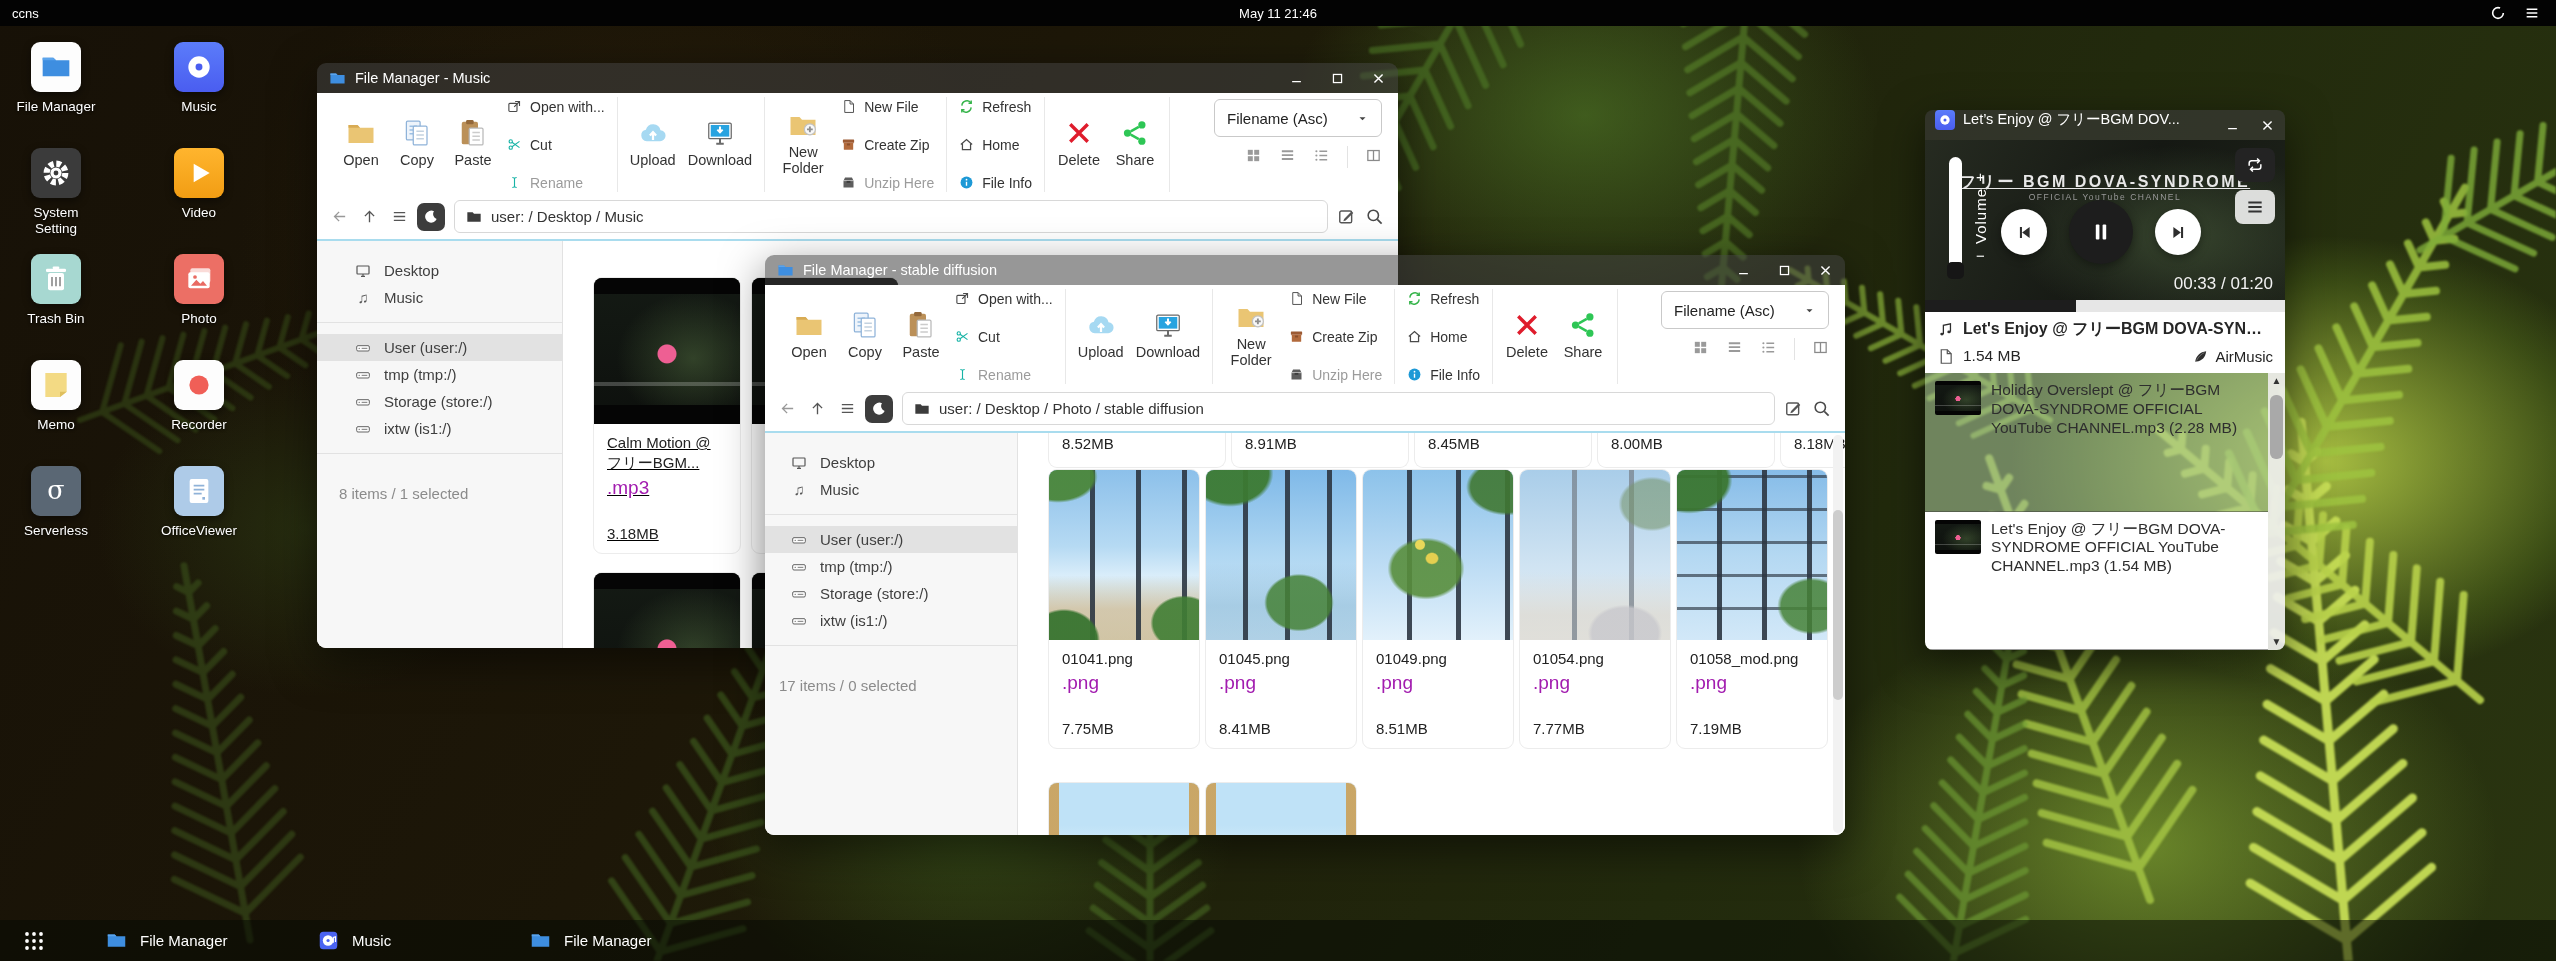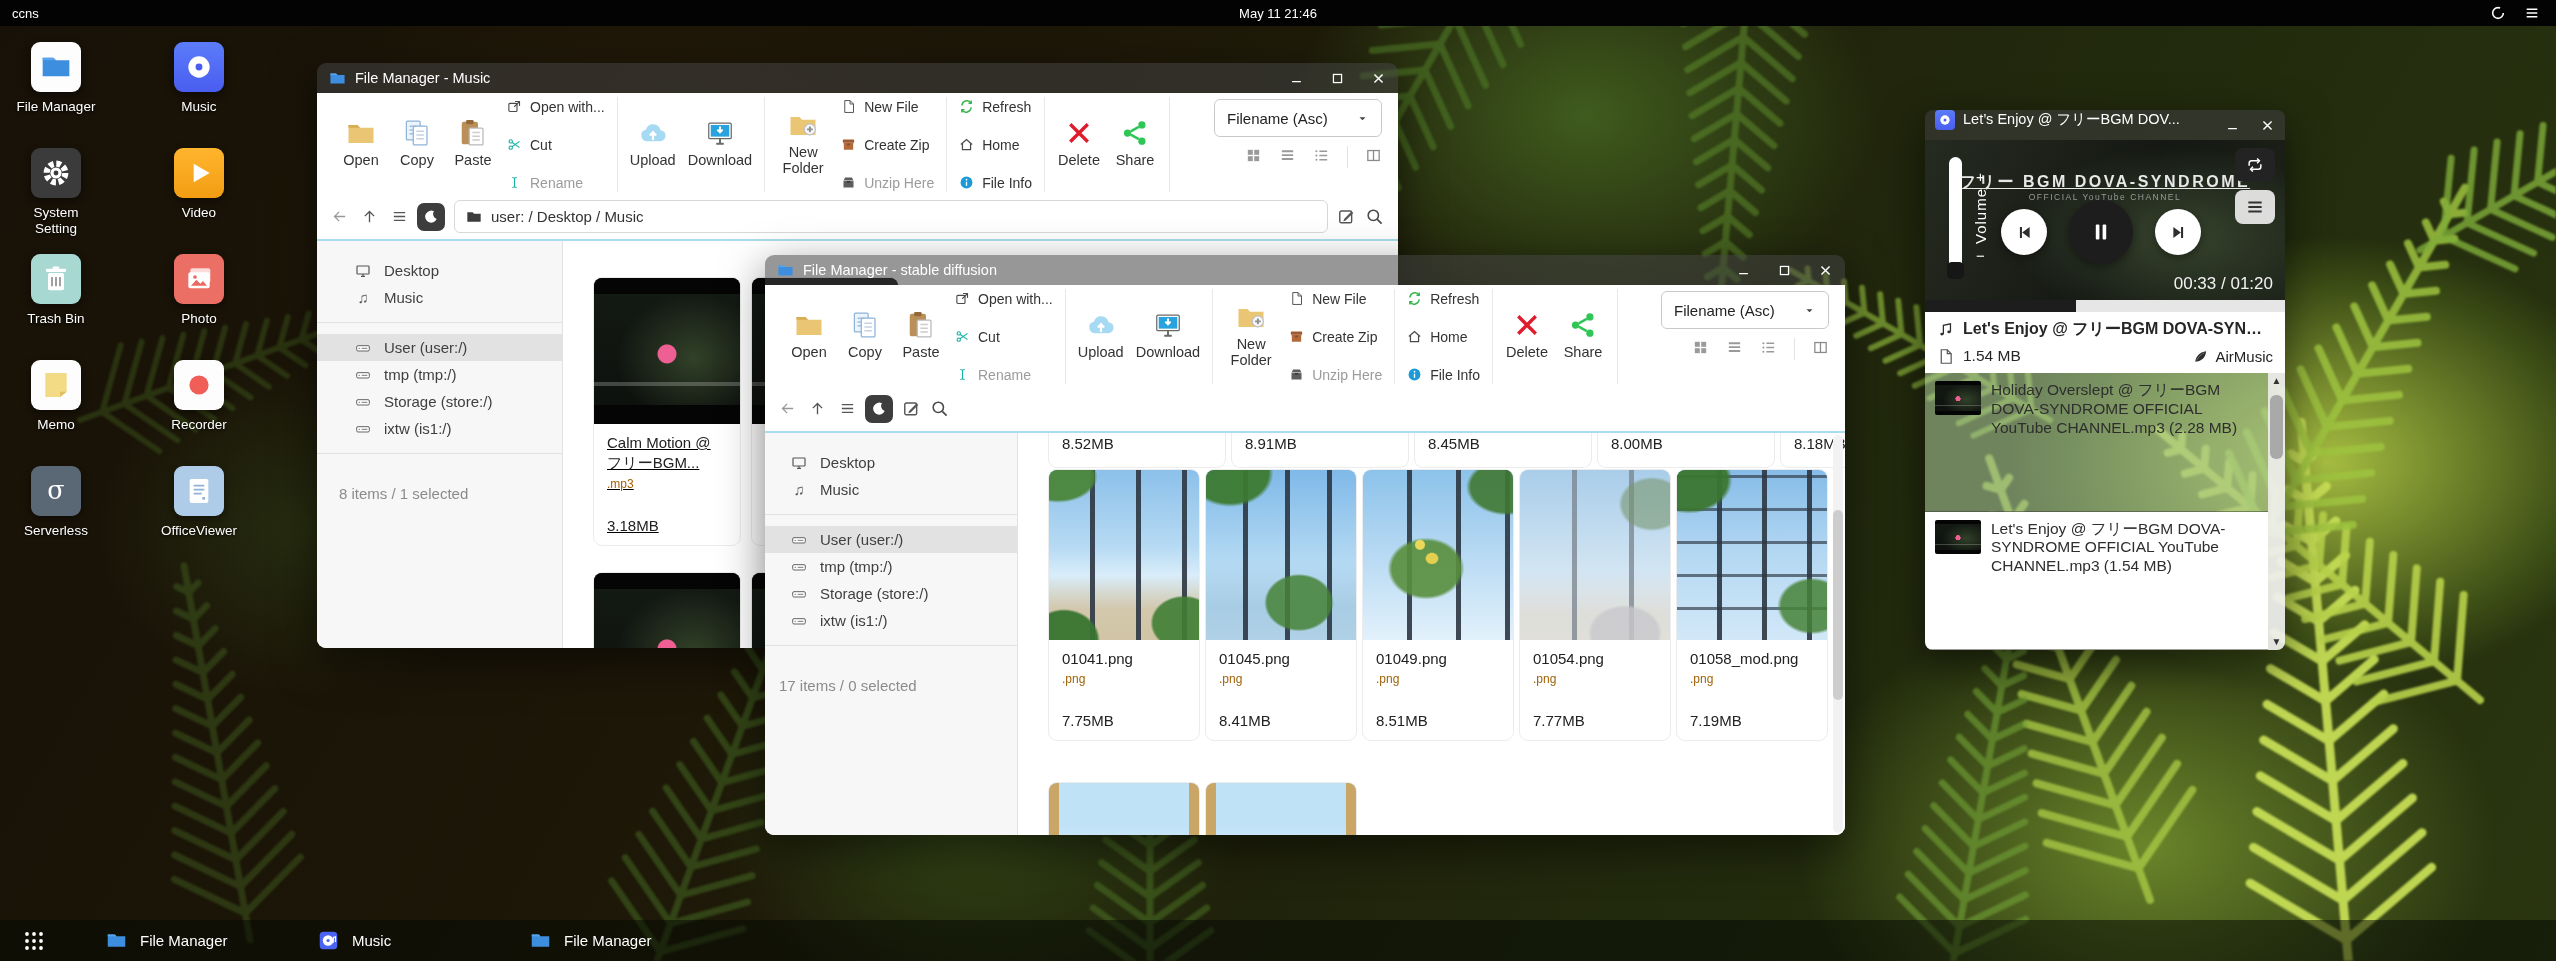--- a/index.html
+++ b/index.html
@@ -74,21 +74,21 @@
   .side-div{height:1px;background:#e2e2e2;margin:11px 0;}
   .side-status{color:#8b8b8b;padding-top:20px;font-size:15px;}
   .w1 .side-item{padding-left:38px;} .w1 .side-status{padding-left:22px;}
   .w2 .side-item{padding-left:26px;} .w2 .side-status{padding-left:14px;}
   .mnote{font-size:15px;color:#555;width:16px;text-align:center;}
   .files{flex:1;position:relative;overflow:hidden;background:#fff;}
   .frow{position:absolute;display:flex;gap:6px;}
   .card{background:#fff;border:1px solid #ececec;border-radius:9px;overflow:hidden;flex-shrink:0;}
   .card .meta{padding:9px 13px 11px;font-size:15px;color:#222;}
   .card .fname{line-height:1.35;}
-  .card .fext{color:#a16207;font-size:12px;margin-top:3px;}
+  .card .fext{color:#a21caf;font-size:19px;margin-top:3px;}
   .card .fsize{margin-top:26px;}
   .pcard{background:#fff;border:1px solid #ececec;border-top:none;border-radius:0 0 9px 9px;
     font-size:15px;color:#222;padding:2px 13px 0;flex-shrink:0;}
   .thumb{width:100%;position:relative;}
   .th-video{background:
     radial-gradient(circle at 50% 52%, #ee5f93 0 8.5%, transparent 9.5%),
     linear-gradient(0deg, transparent 0 26%, rgba(255,255,255,.22) 26% 29%, transparent 29%),
     linear-gradient(180deg,#050505 0 11%, transparent 11% 87%, #050505 87%),
     radial-gradient(70% 60% at 68% 55%, rgba(90,120,70,.45), transparent 75%),
     linear-gradient(180deg,#141a14,#0d100d);}
@@ -972,20 +972,28 @@
           </svg>
         </span>
     </span>
     <span class="moon-btn">
         <span class="icon">
           <svg viewBox="0 0 24 24" width="100%" height="100%">
             <path d="M16.5 3.5A9 9 0 1020.5 15 7.6 7.6 0 0116.5 3.5z" fill="#fff"></path>
           </svg>
         </span>
       </span>
+    <span class="path-input">
+      <span class="icon">
+          <svg viewBox="0 0 24 24" width="100%" height="100%">
+            <path d="M2 5h8l2 2h10v12H2z" fill="#3c3c3c"></path>
+          </svg>
+        </span>
+      <span>user: / Desktop / Photo / stable diffusion</span>
+    </span>
     <span class="icon" style="width:19px;height:19px">
         <svg viewBox="0 0 24 24" width="100%" height="100%">
           <rect x="3.5" y="5" width="15" height="15" rx="2" fill="none" stroke="#555" stroke-width="1.8"></rect>
           <path d="M9 15l9.5-9.5 2 2L11 17l-3 1z" fill="#555"></path>
         </svg>
       </span>
     <span class="icon" style="width:19px;height:19px">
         <svg viewBox="0 0 24 24" width="100%" height="100%">
           <circle cx="10.5" cy="10.5" r="6.5" fill="none" stroke="#4a4a4a" stroke-width="2"></circle>
           <path d="M15.5 15.5L21 21" stroke="#4a4a4a" stroke-width="2.2"></path>

